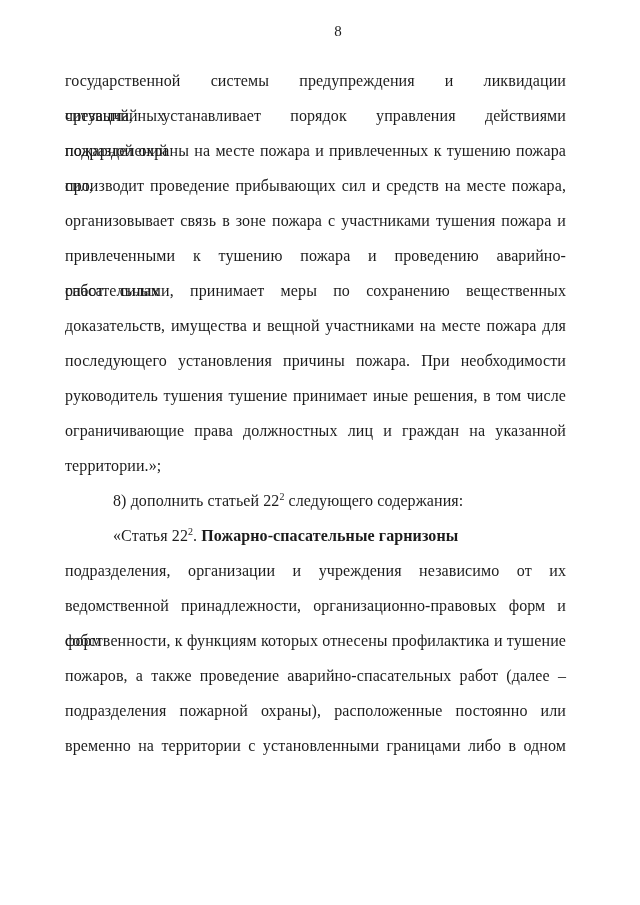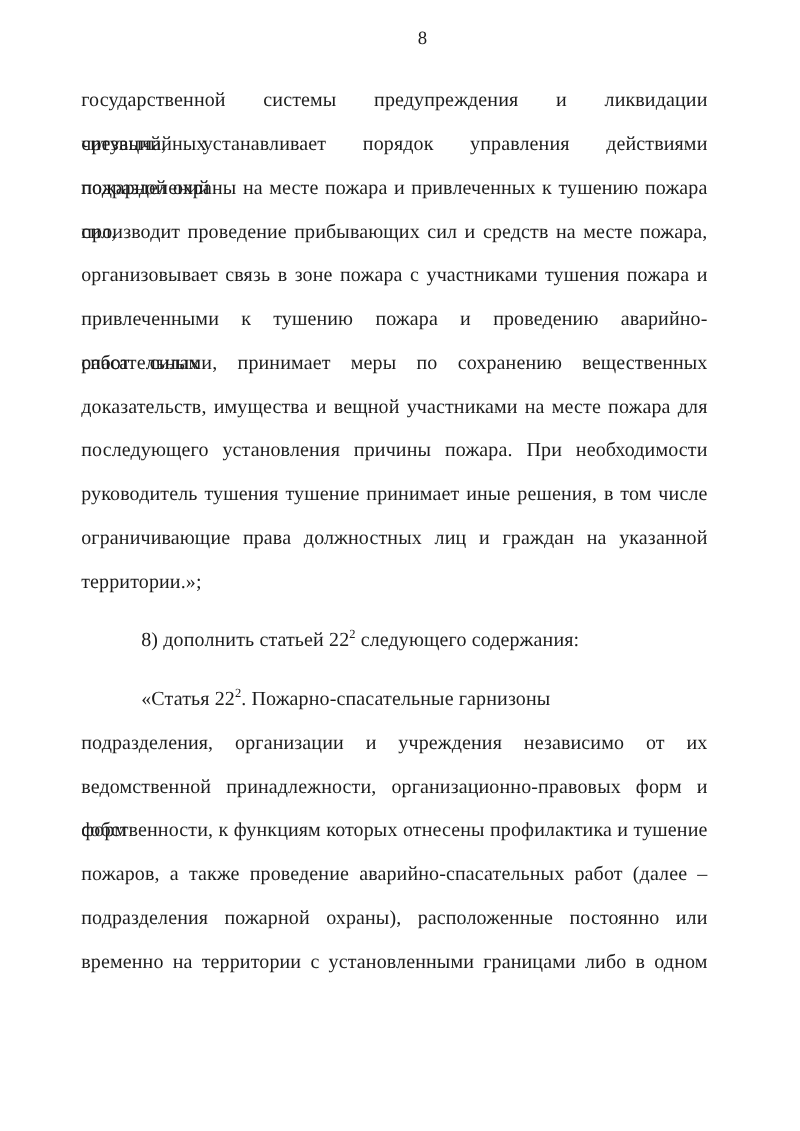--- a/index.html
+++ b/index.html
@@ -38,30 +38,29 @@
     letter-spacing: 0.1px;
     white-space: normal;
     overflow: visible;
   }
   .line.justify {
     text-align: justify;
     text-align-last: justify;
   }
   .line.indent {
     text-indent: 48px;
-    margin-top: 12px;
   }
   .line sup {
     font-size: 10px;
     line-height: 0;
     vertical-align: super;
     letter-spacing: 0;
   }
   .bold {
-    font-weight: normal;
+    font-weight: bold;
   }
 </style>
 </head>
 <body>
 
 <div class="page">
 
   <div class="page-number">8</div>
 
   <div class="textblock">

